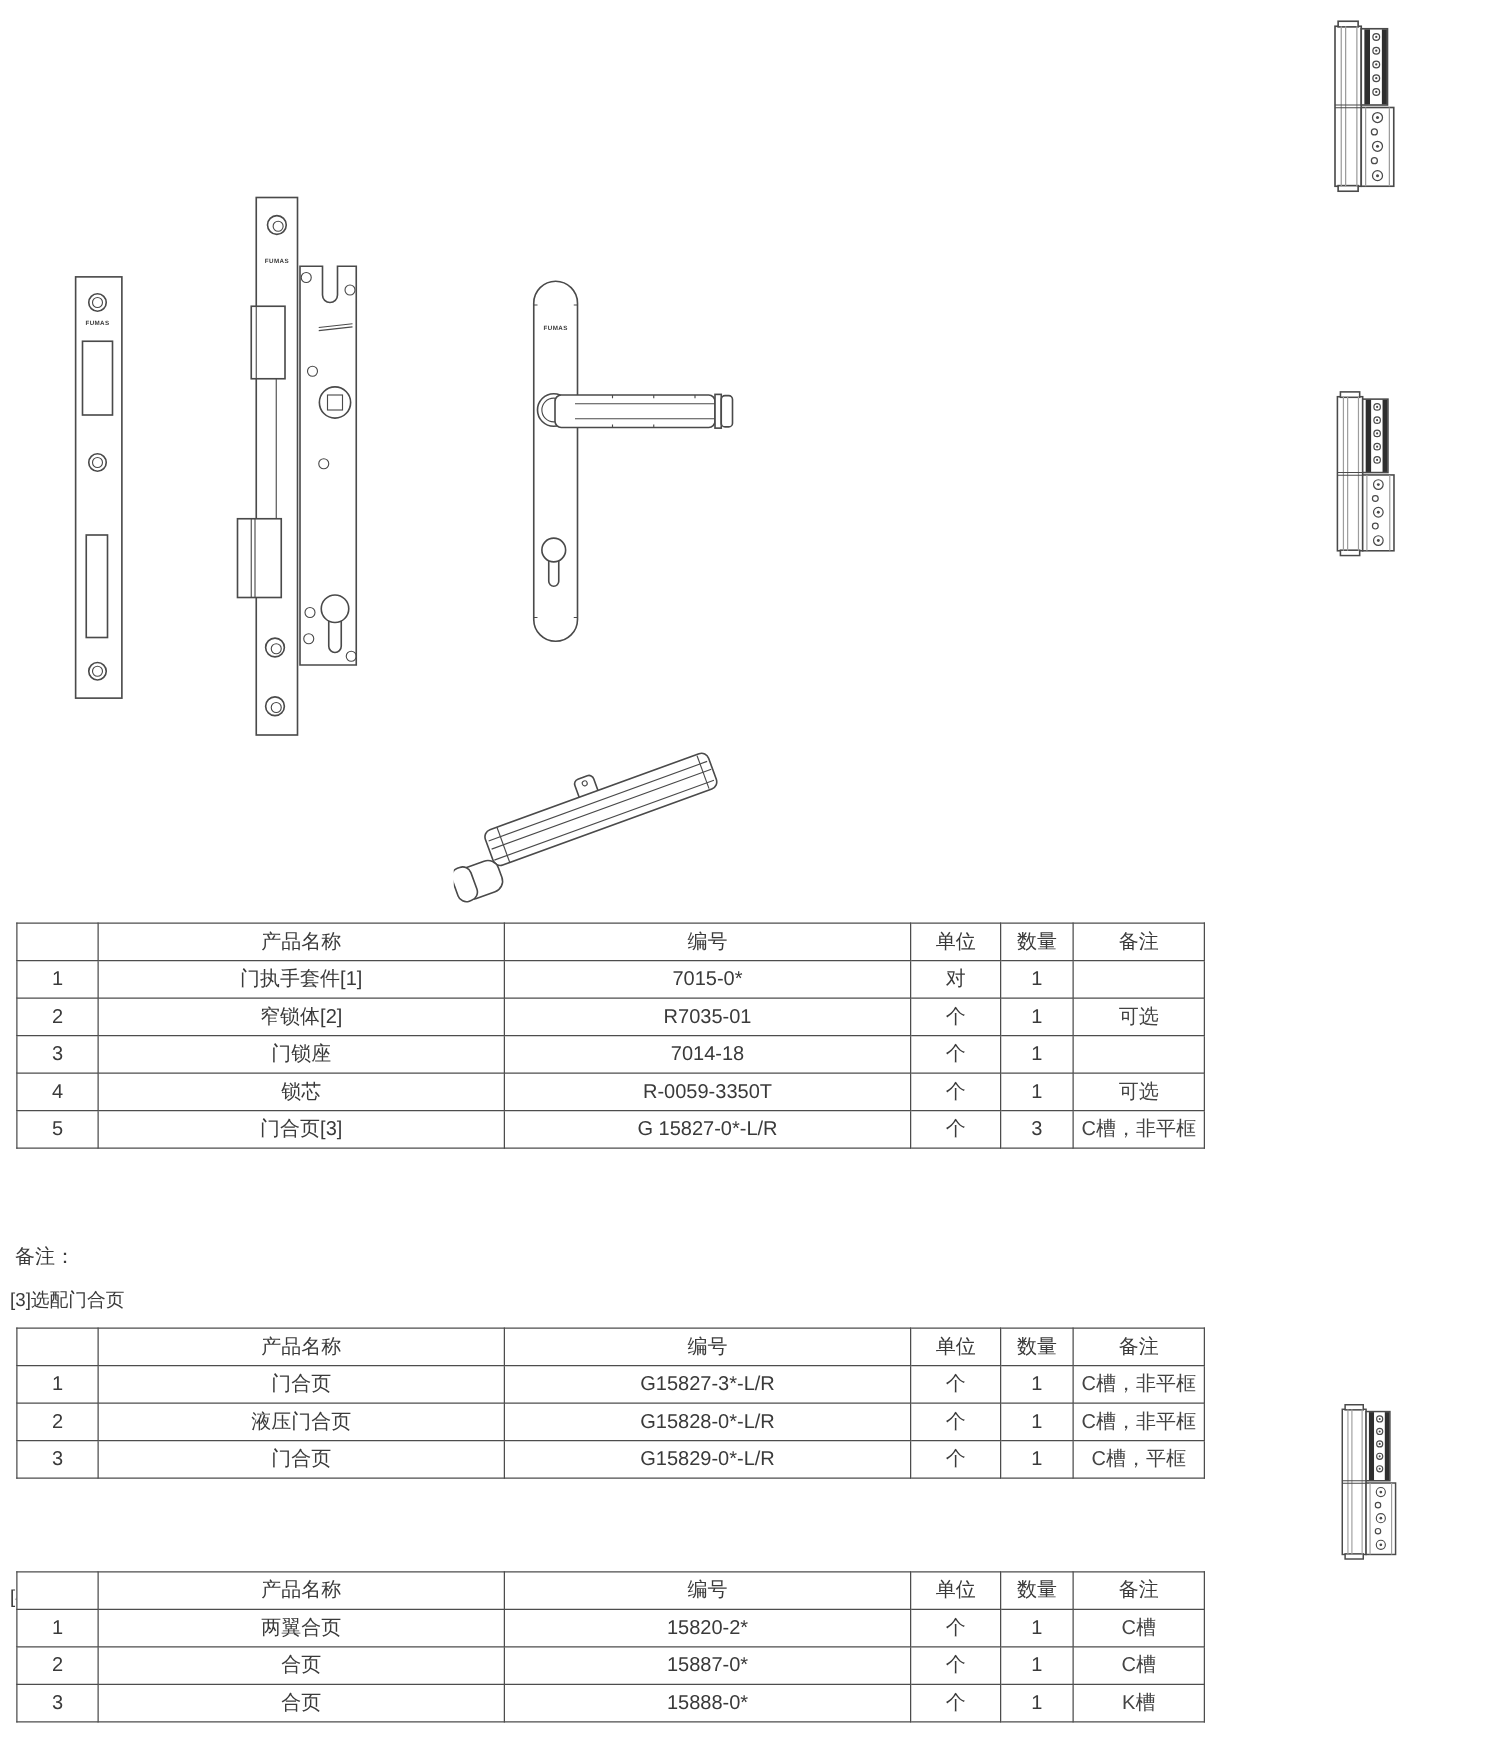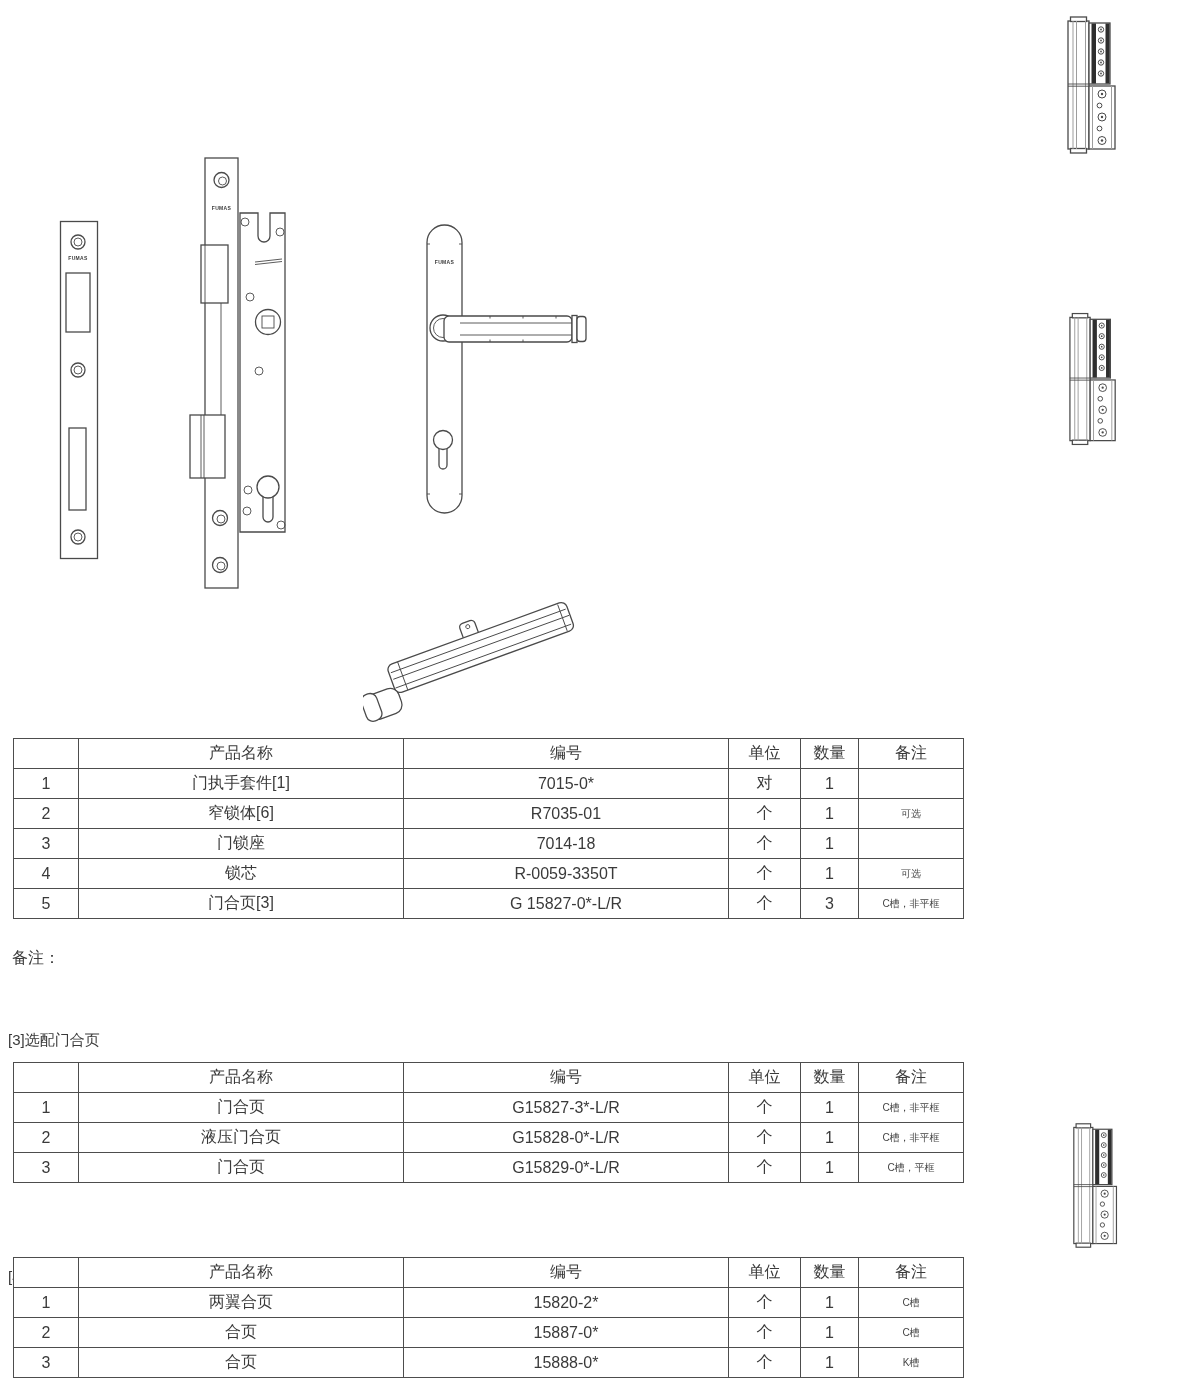--- a/index.html
+++ b/index.html
@@ -2,24 +2,24 @@
 <html><head>
 <meta charset="utf-8">
 <style>
   html,body{margin:0;padding:0;background:#fff;}
   body{width:1200px;height:1400px;font-family:"Liberation Sans","DejaVu Sans",sans-serif;color:#3a3a3a;}
   .stage{position:relative;width:1200px;height:1400px;background:#ffffff;overflow:hidden;}
   .abs{position:absolute;}
   table.parts{border-collapse:collapse;table-layout:fixed;background:#fff;}
   table.parts td{border:1px solid #4d4d4d;height:29px;text-align:center;vertical-align:middle;
     font-size:16px;color:#3a3a3a;padding:0 2px;overflow:hidden;white-space:nowrap;}
-  table.parts td.rem{font-size:10px;color:#444;}
+  table.parts td.rem{font-size:16px;color:#444;}
   .section-title{font-size:15px;color:#3a3a3a;text-align:center;}
   .notes{display:flex;font-size:16px;line-height:27px;color:#3a3a3a;}
-  .notes .lbl{white-space:nowrap;}
+  .notes .lbl{white-space:nowrap;margin-top:48px;}
   svg{display:block;}
   .ln{fill:none;stroke:#4a4a4a;stroke-width:1.3;}
   .lnw{fill:#ffffff;stroke:#4a4a4a;stroke-width:1.3;}
   .thin{stroke-width:0.9;}
   .gln{fill:none;stroke:#9d9d9d;stroke-width:1;}
   .scr{fill:#ffffff;stroke:#4a4a4a;stroke-width:1;}
   .dot{fill:#4a4a4a;stroke:none;}
   text.brand{font-size:5px;font-weight:bold;fill:#3a3a3a;letter-spacing:0.3px;text-anchor:middle;
     font-family:"Liberation Sans",sans-serif;}
 </style>
@@ -179,21 +179,21 @@
     <tr>
       <td>1</td>
       <td>门执手套件[1]</td>
       <td>7015-0*</td>
       <td>对</td>
       <td>1</td>
       <td class="rem"></td>
     </tr>
     <tr>
       <td>2</td>
-      <td>窄锁体[6]</td>
+      <td>窄锁体[2]</td>
       <td>R7035-01</td>
       <td>个</td>
       <td>1</td>
       <td class="rem">可选</td>
     </tr>
     <tr>
       <td>3</td>
       <td>门锁座</td>
       <td>7014-18</td>
       <td>个</td>

